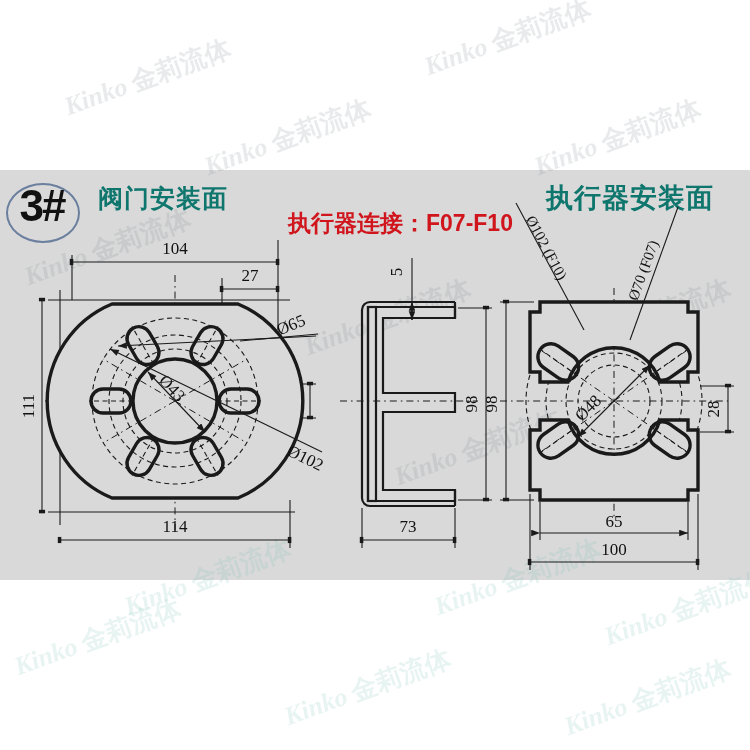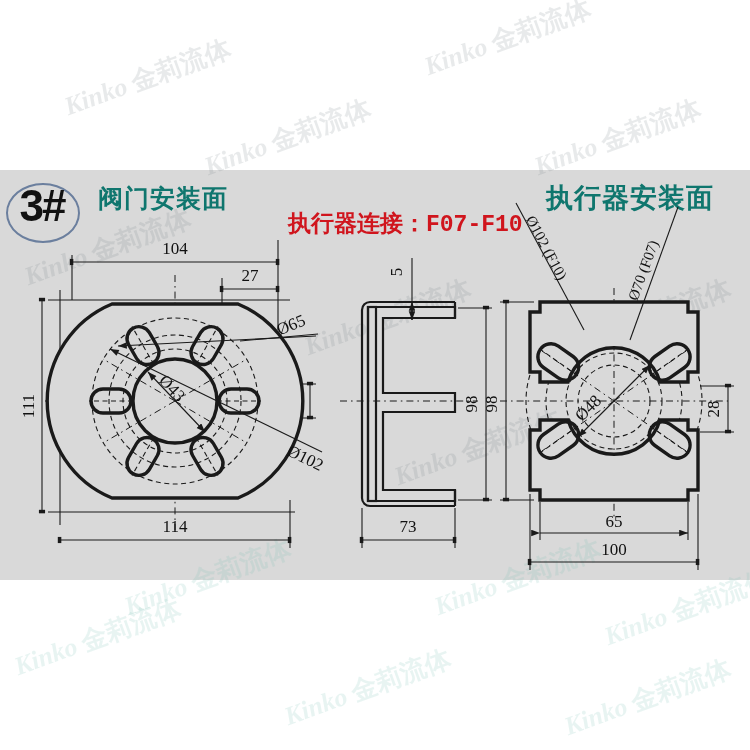--- a/index.html
+++ b/index.html
@@ -17,21 +17,21 @@
   .wm .cn{font-family:"DejaVu Sans",sans-serif;font-style:normal;font-weight:bold;
       color:rgba(120,190,175,.17);margin-left:6px;}
   .wm-dark .kk,.wm-dark .cn{color:rgba(110,125,130,.16);}
 
   
   .title-cn{position:absolute;font-family:"DejaVu Sans",sans-serif;font-weight:bold;
       color:#0f766e;letter-spacing:1px;}
   #title-left{left:98px;top:182px;font-size:25px;}
   #title-right{left:546px;top:180px;font-size:27px;}
   #title-red{left:288px;top:208px;font-size:23px;color:#d0151d;font-weight:bold;
-      font-family:Liberation Mono, monospace;letter-spacing:0px;}
+      font-family:Liberation Sans, sans-serif;letter-spacing:0px;}
 
   
   #badge{position:absolute;left:6px;top:183px;width:74px;height:60px;}
   #badge .ring{position:absolute;left:0;top:0;width:70px;height:56px;border:2px solid #6b7f9e;
       border-radius:50%;}
   #badge .txt{position:absolute;left:0;top:-2px;width:72px;text-align:center;
       font-family:"Liberation Sans",sans-serif;font-weight:bold;font-size:44px;color:#111;
       letter-spacing:-2px;}
 
   

